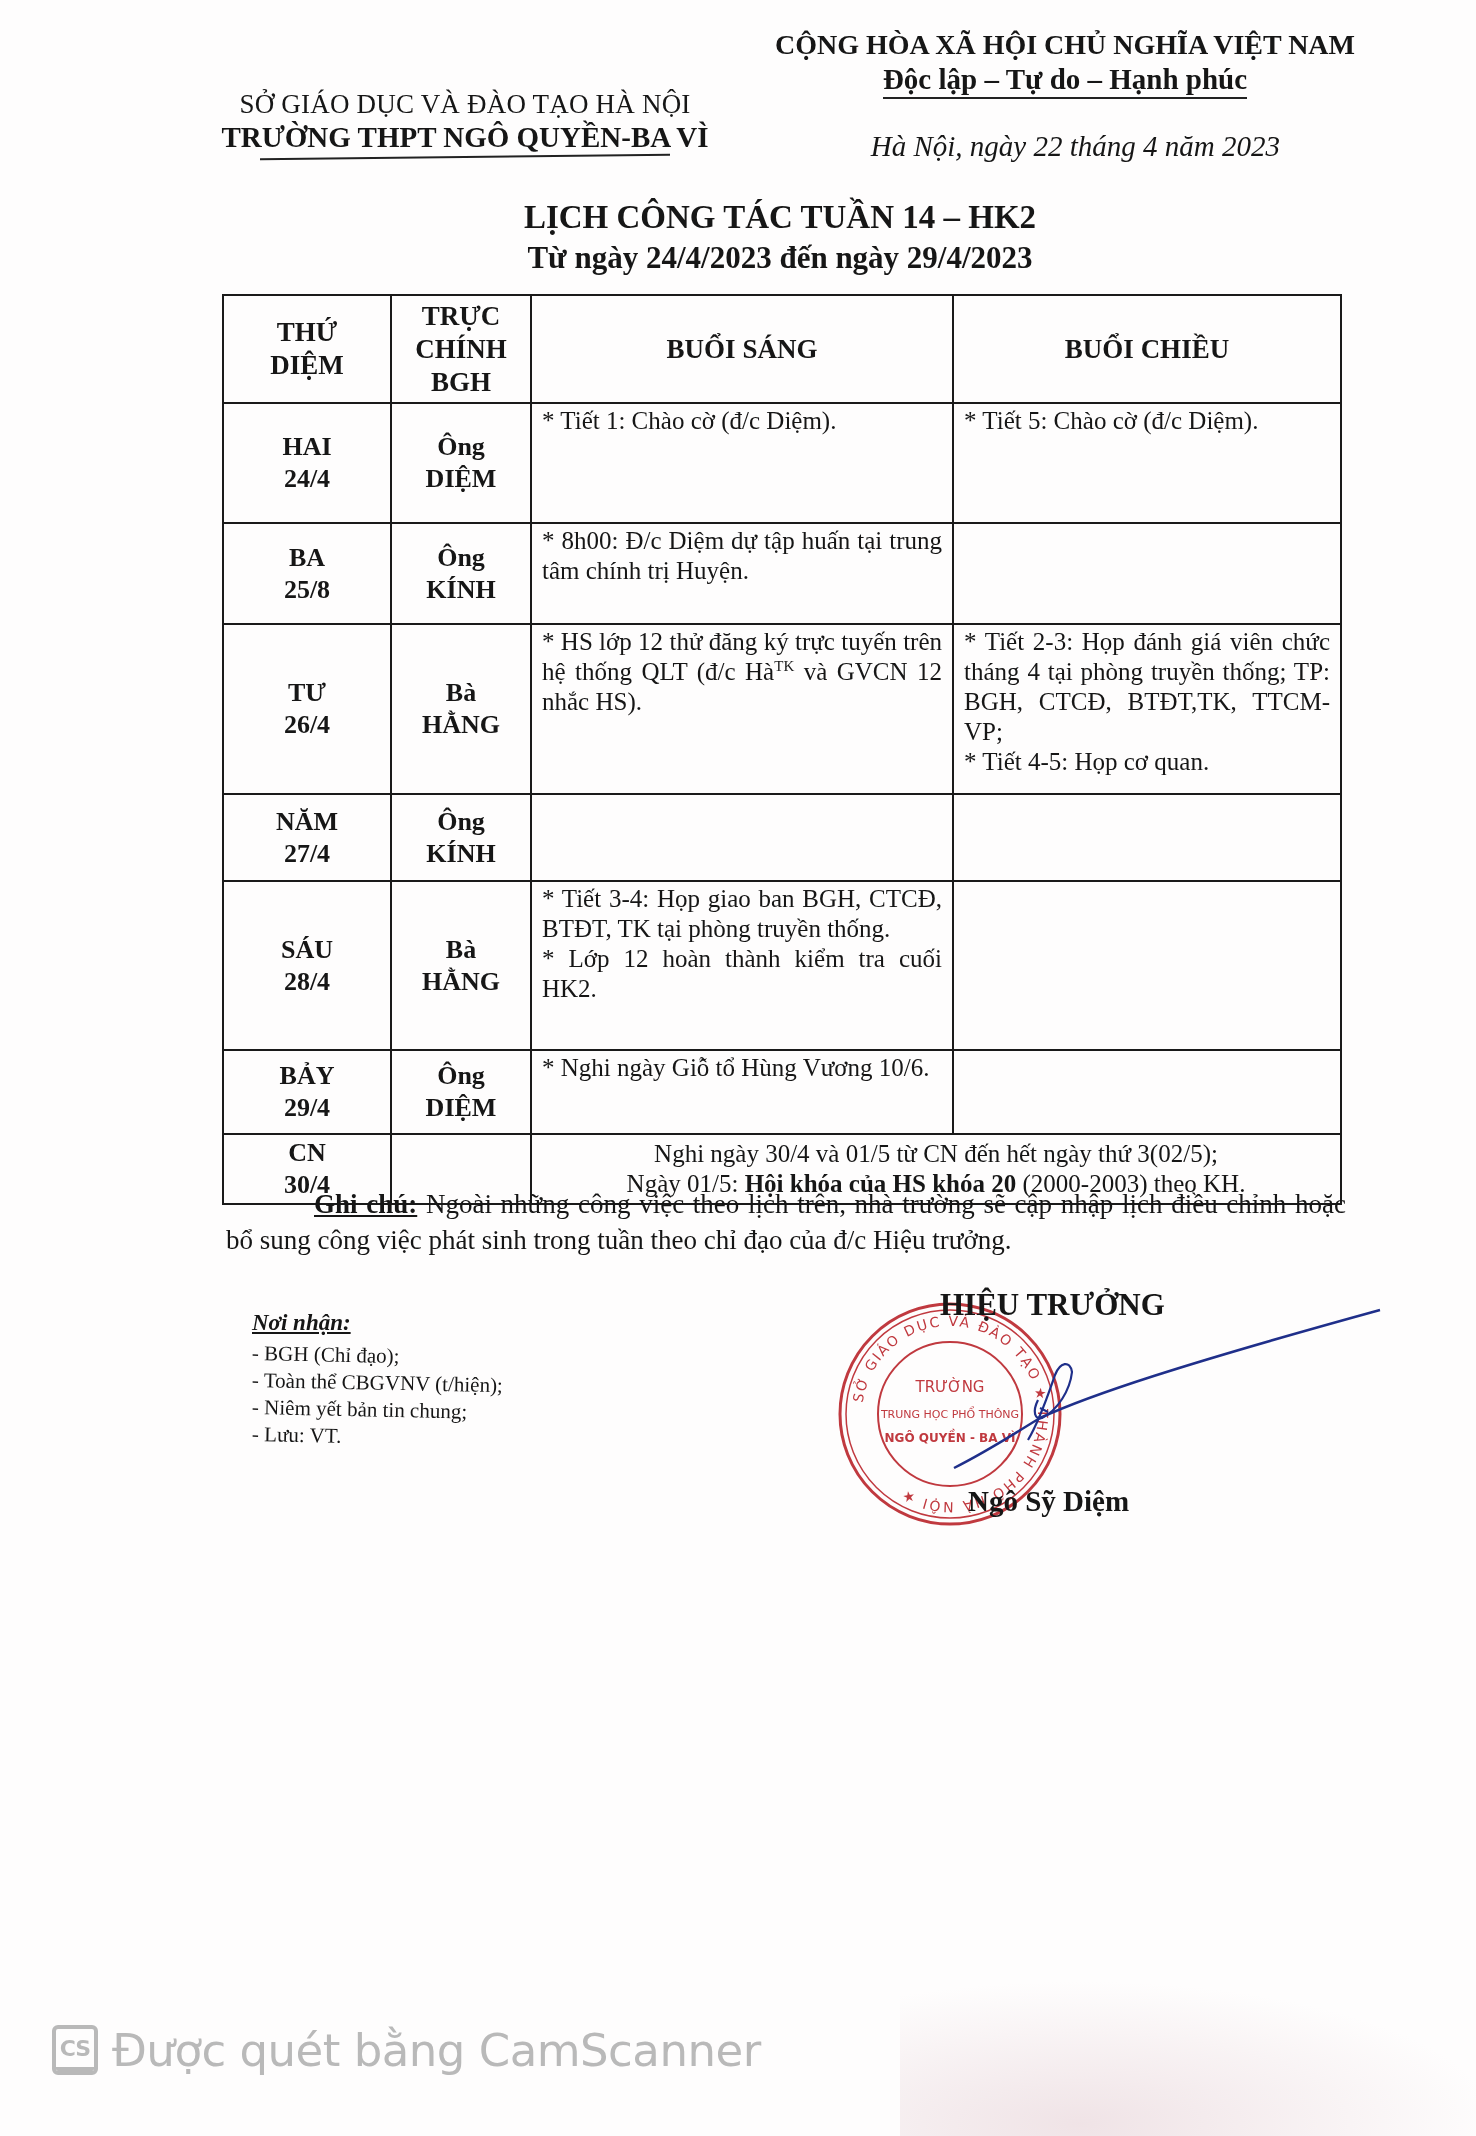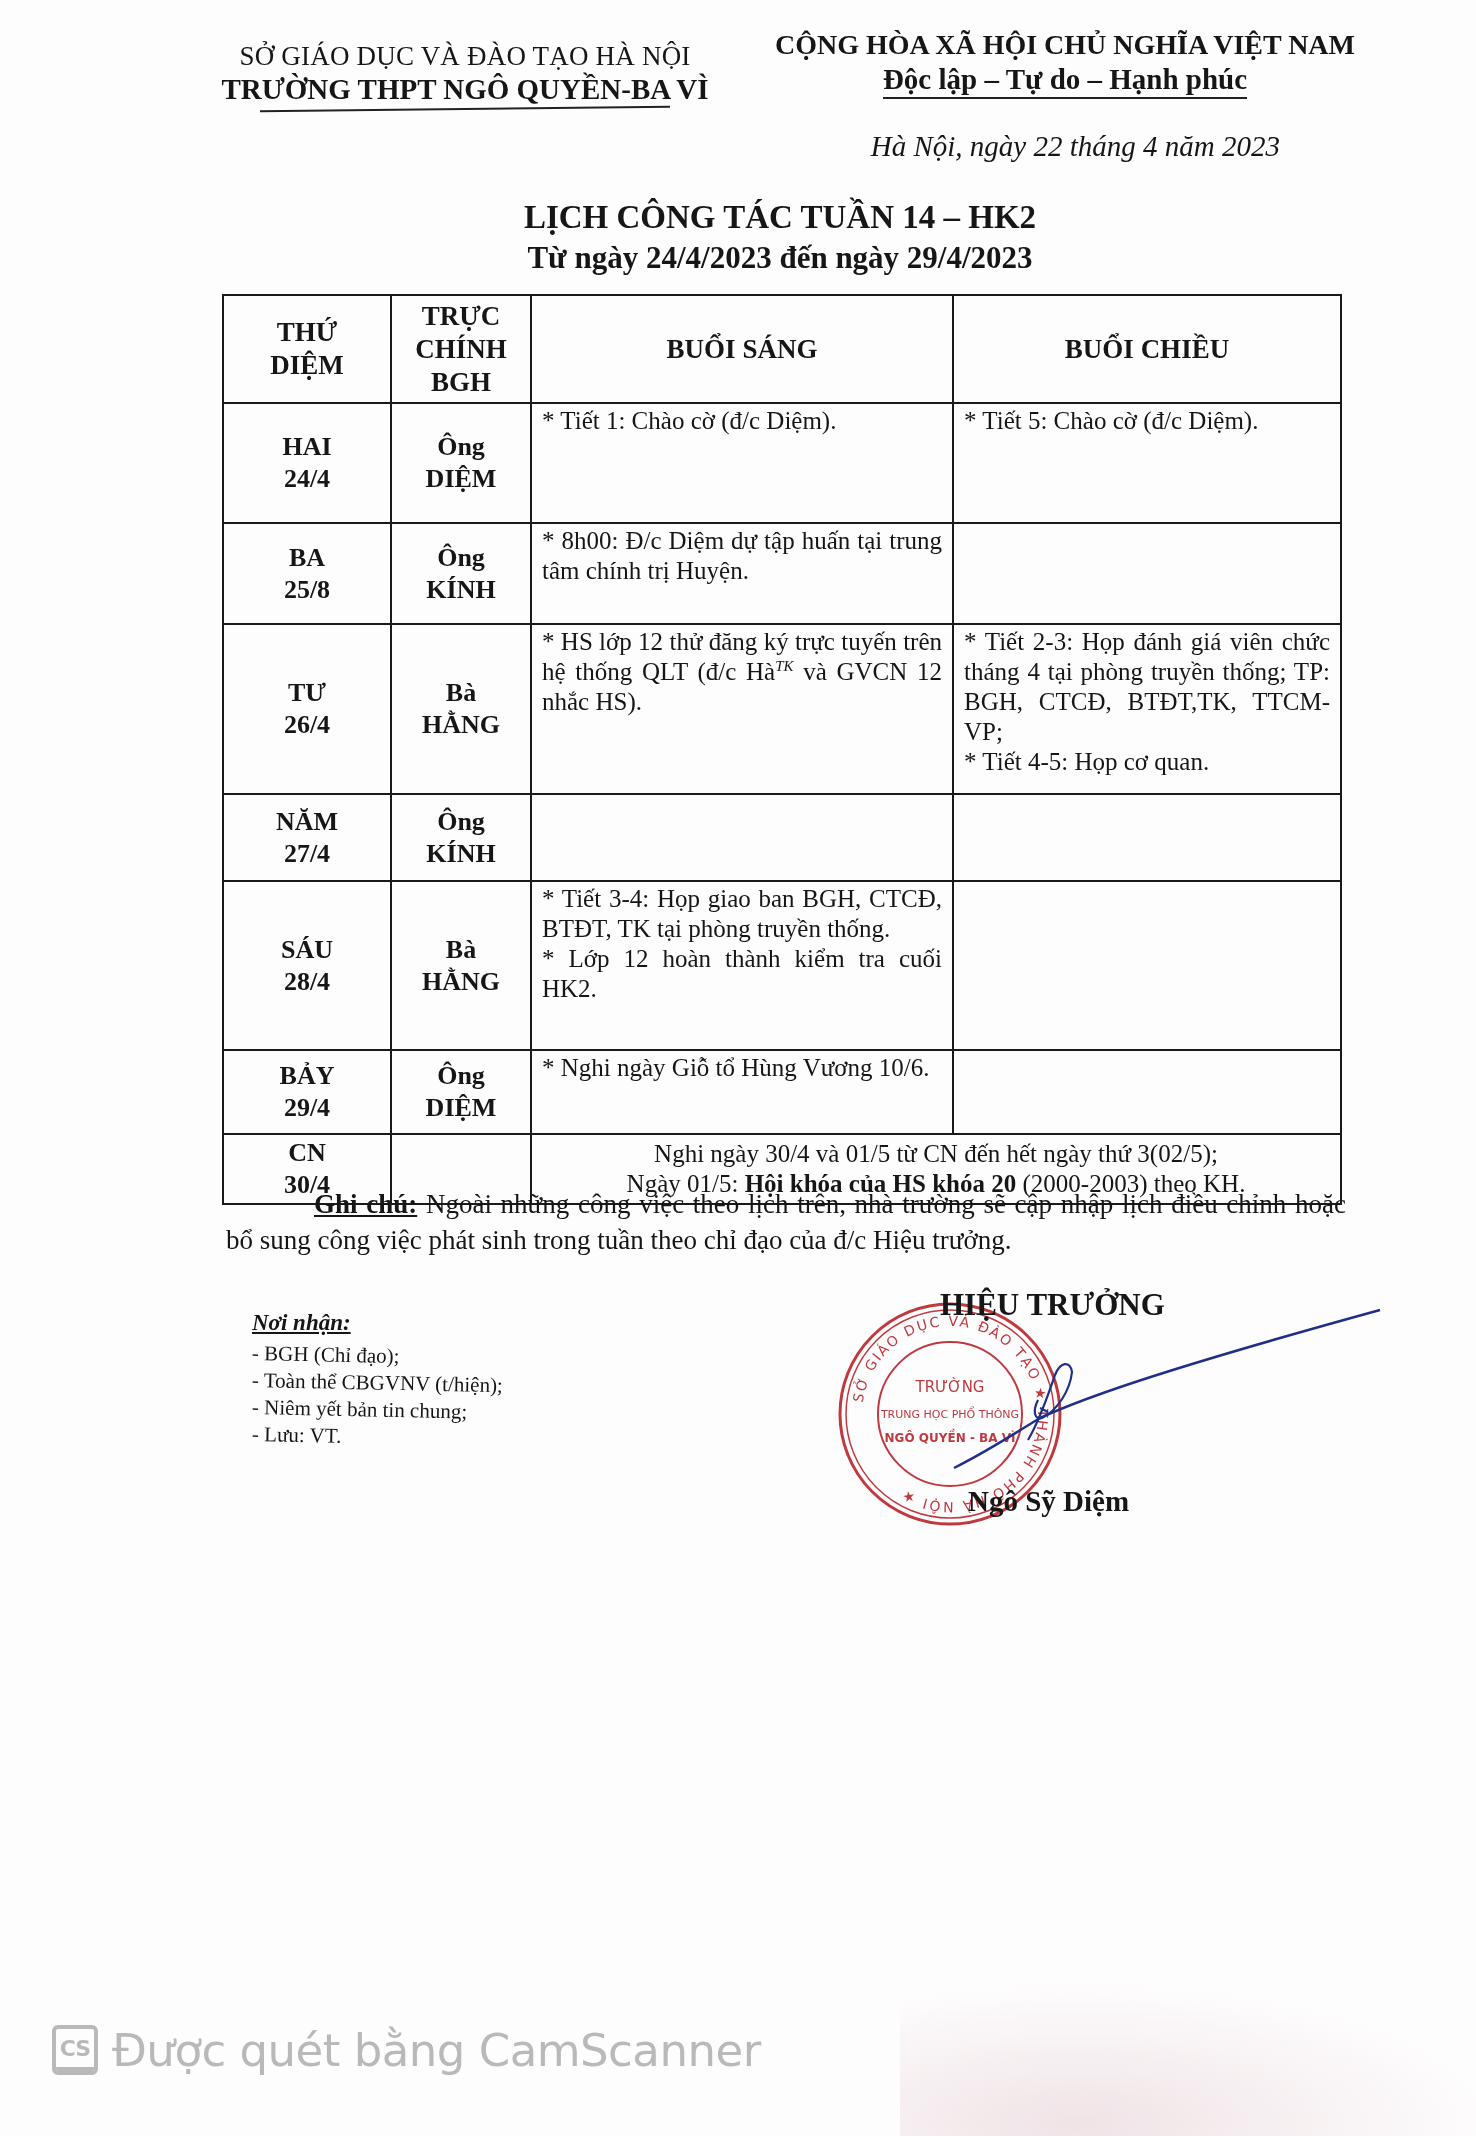--- a/index.html
+++ b/index.html
@@ -4,21 +4,21 @@
 <style>
   html, body { margin: 0; padding: 0; }
   body {
     width: 1476px; height: 2136px; position: relative; overflow: hidden;
     background: #fefdfd;
     font-family: "Liberation Serif", "DejaVu Serif", serif;
     color: #161616;
   }
   .abs { position: absolute; }
   .hdr-left { left: 200px; top: 40px; width: 530px; text-align: center; }
-  .hdr-left .l1 { font-size: 27px; line-height: 32px; letter-spacing: 0.2px; }
+  .hdr-left .l1 { font-size: 27px; line-height: 32px; letter-spacing: 0.2px; margin-top: 48px; }
   .hdr-left .l2 { font-size: 29px; line-height: 34px; font-weight: bold; }
   .hdr-left .uline { margin: 0 auto; width: 410px; border-top: 2px solid #222; margin-top: 2px; transform: rotate(-0.6deg); }
   .hdr-right { left: 745px; top: 28px; width: 640px; text-align: center; }
   .hdr-right .l1 { font-size: 28px; line-height: 34px; font-weight: bold; }
   .hdr-right .l2 { font-size: 29px; line-height: 34px; font-weight: bold; display: inline-block; border-bottom: 2px solid #222; padding-bottom: 1px; }
   .date-line { left: 800px; top: 130px; width: 480px; text-align: right; font-size: 29px; font-style: italic; }
   .title { left: 220px; top: 196px; width: 1120px; text-align: center; font-weight: bold; }
   .title .t1 { font-size: 33px; line-height: 42px; }
   .title .t2 { font-size: 31px; line-height: 40px; }
 
@@ -29,21 +29,21 @@
   }
   table.sched td, table.sched th {
     border: 2.5px solid #1a1a1a; vertical-align: top; padding: 2px 10px;
   }
   table.sched th { font-weight: bold; text-align: center; vertical-align: middle; font-size: 27px; line-height: 33px; }
   .c-day, .c-duty { text-align: center; vertical-align: middle !important; font-weight: bold; font-size: 26px; line-height: 32px; }
   .cell-text { text-align: justify; }
   .cell-line { display: block; }
   .merged { text-align: center; vertical-align: middle !important; margin-left: 20px; }
   .bold { font-weight: bold; }
-  sup { font-size: 15px; line-height: 0; font-style: italic; }
+  sup { font-size: 15px; line-height: 0; }
 
   .note { left: 226px; top: 1186px; width: 1120px; font-size: 27px; line-height: 36px; text-align: justify; }
   .note .lbl { font-weight: bold; text-decoration: underline; margin-left: 88px; }
 
   .recv { left: 252px; top: 1292px; width: 360px; font-size: 21px; line-height: 27px; }
   .recv .head { font-style: italic; font-weight: bold; text-decoration: underline; font-size: 23px; margin-bottom: 4px; margin-top: 17px; }
   .recv .item { transform: rotate(1.2deg); transform-origin: left; }
 
   .sign-title { left: 940px; top: 1287px; font-size: 31px; font-weight: bold; }
   .sign-name { left: 968px; top: 1485px; font-size: 29px; font-weight: bold; }

